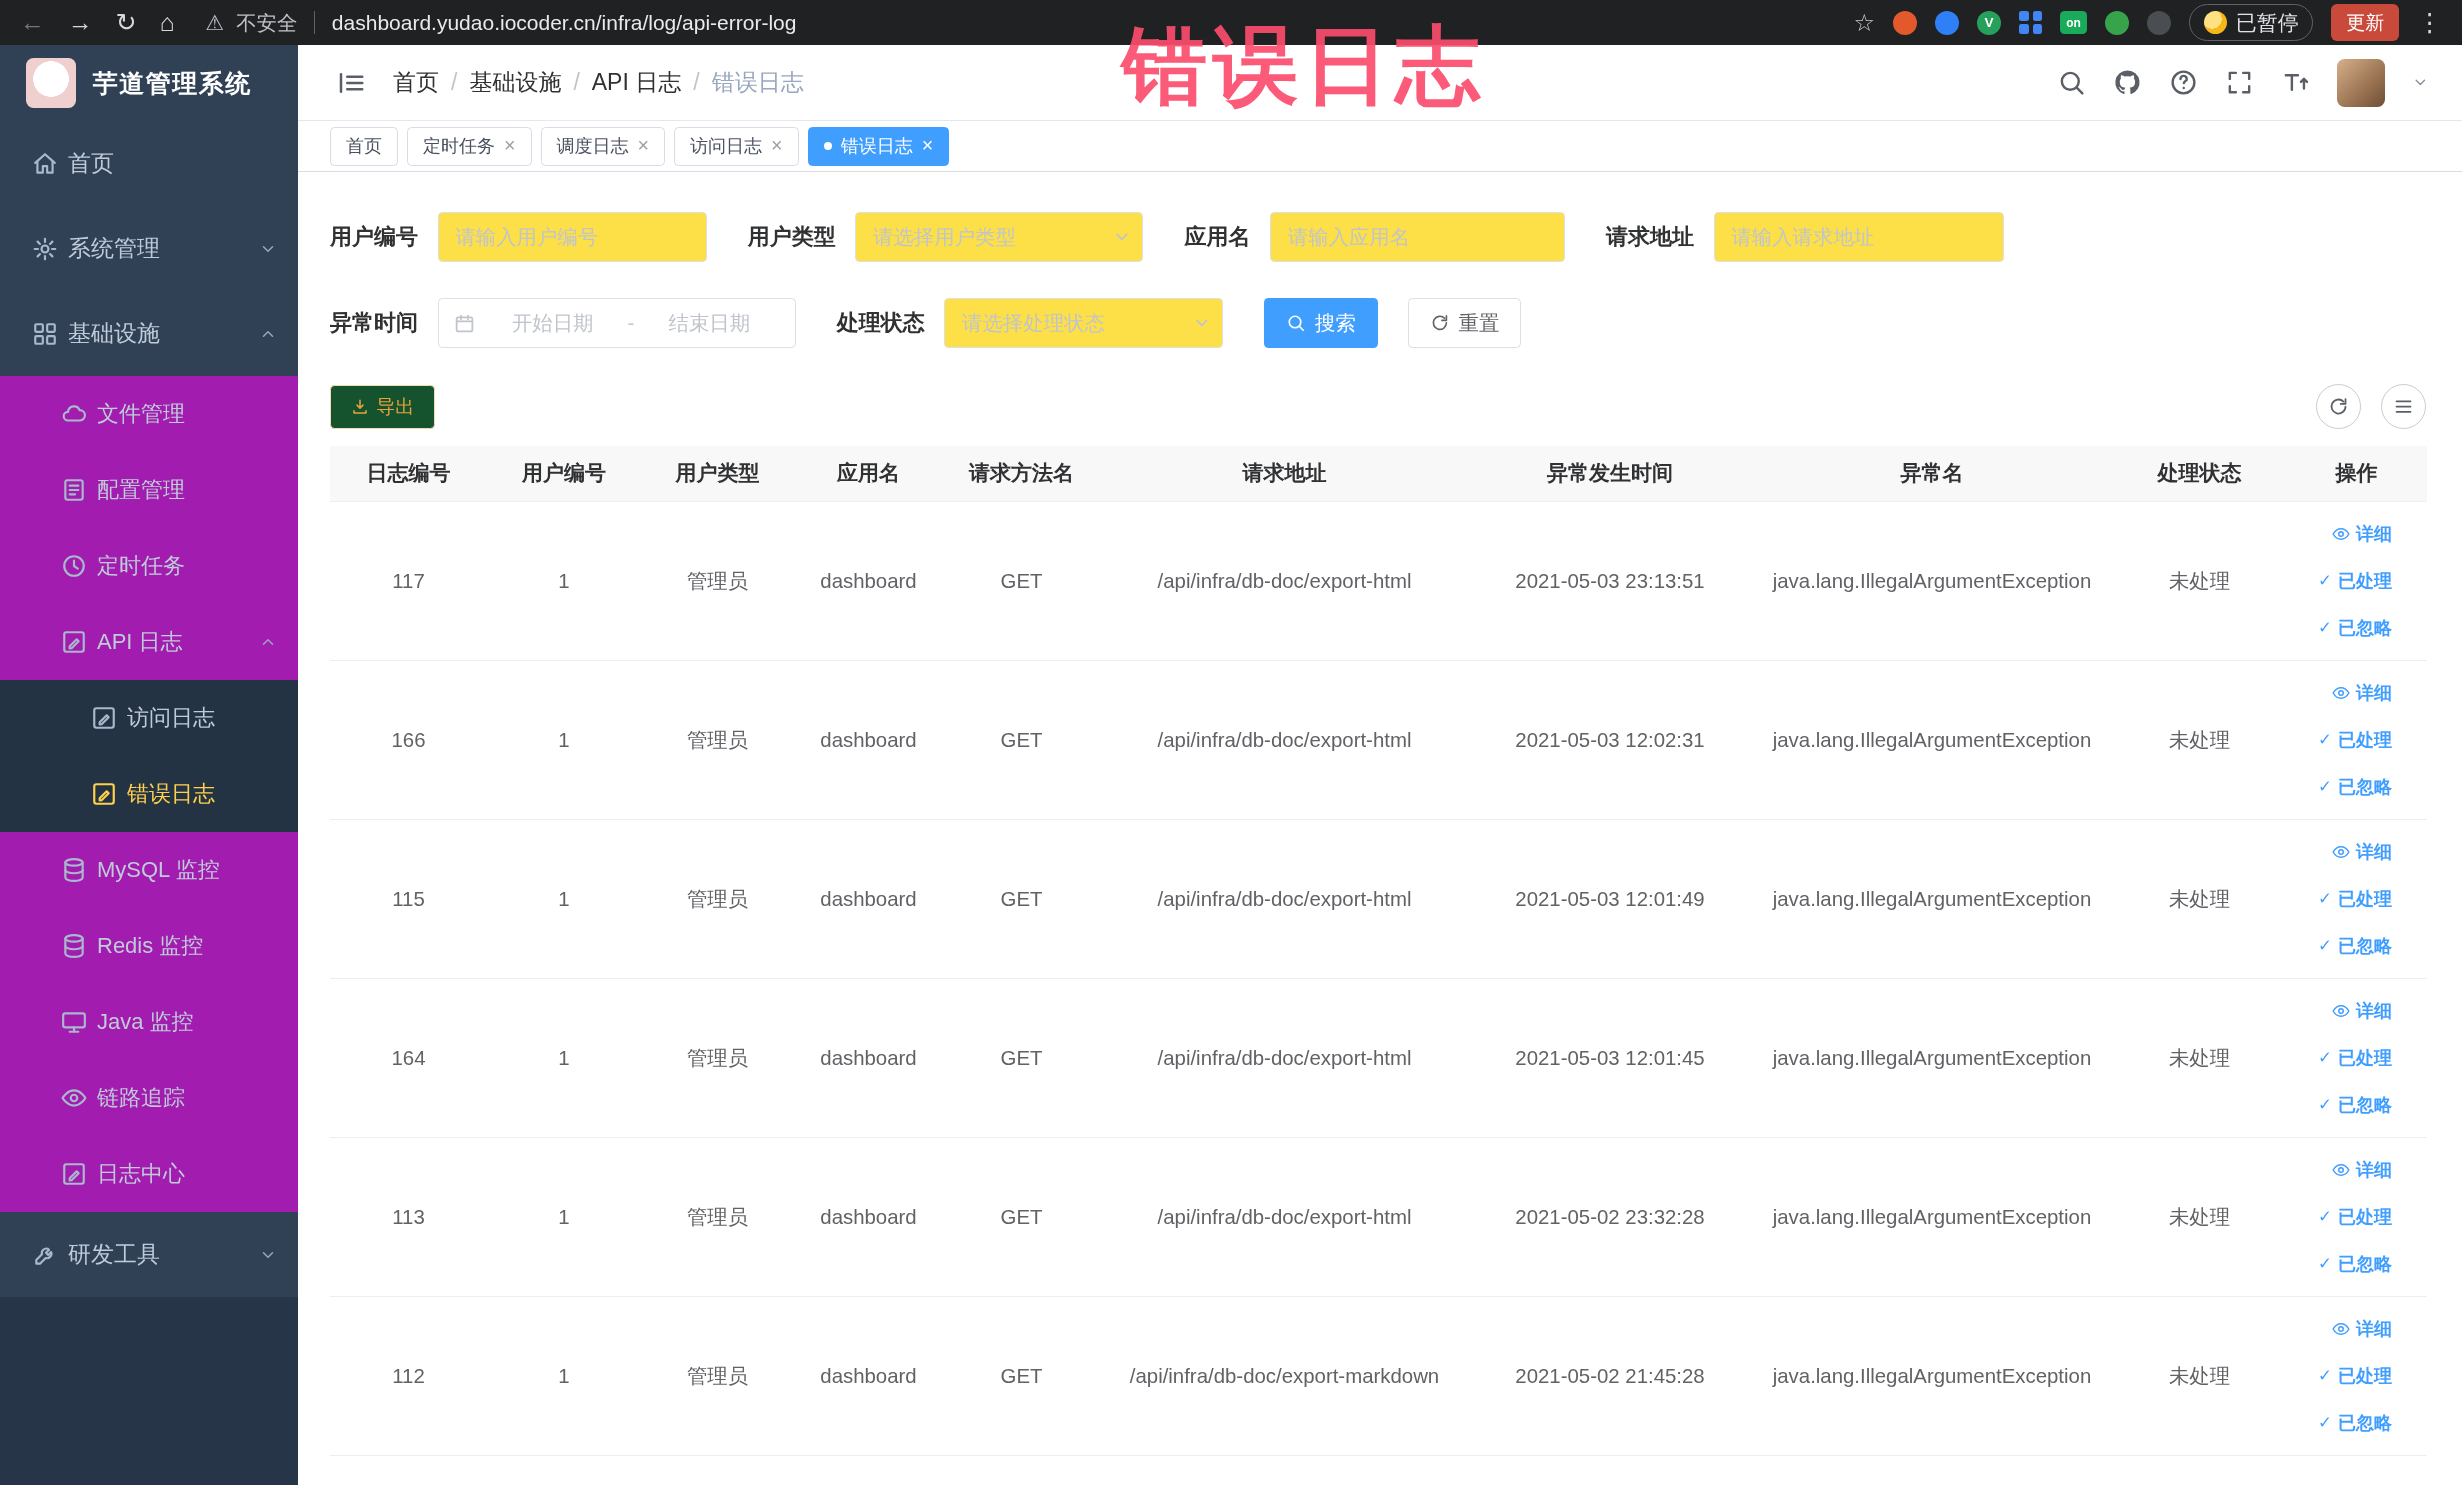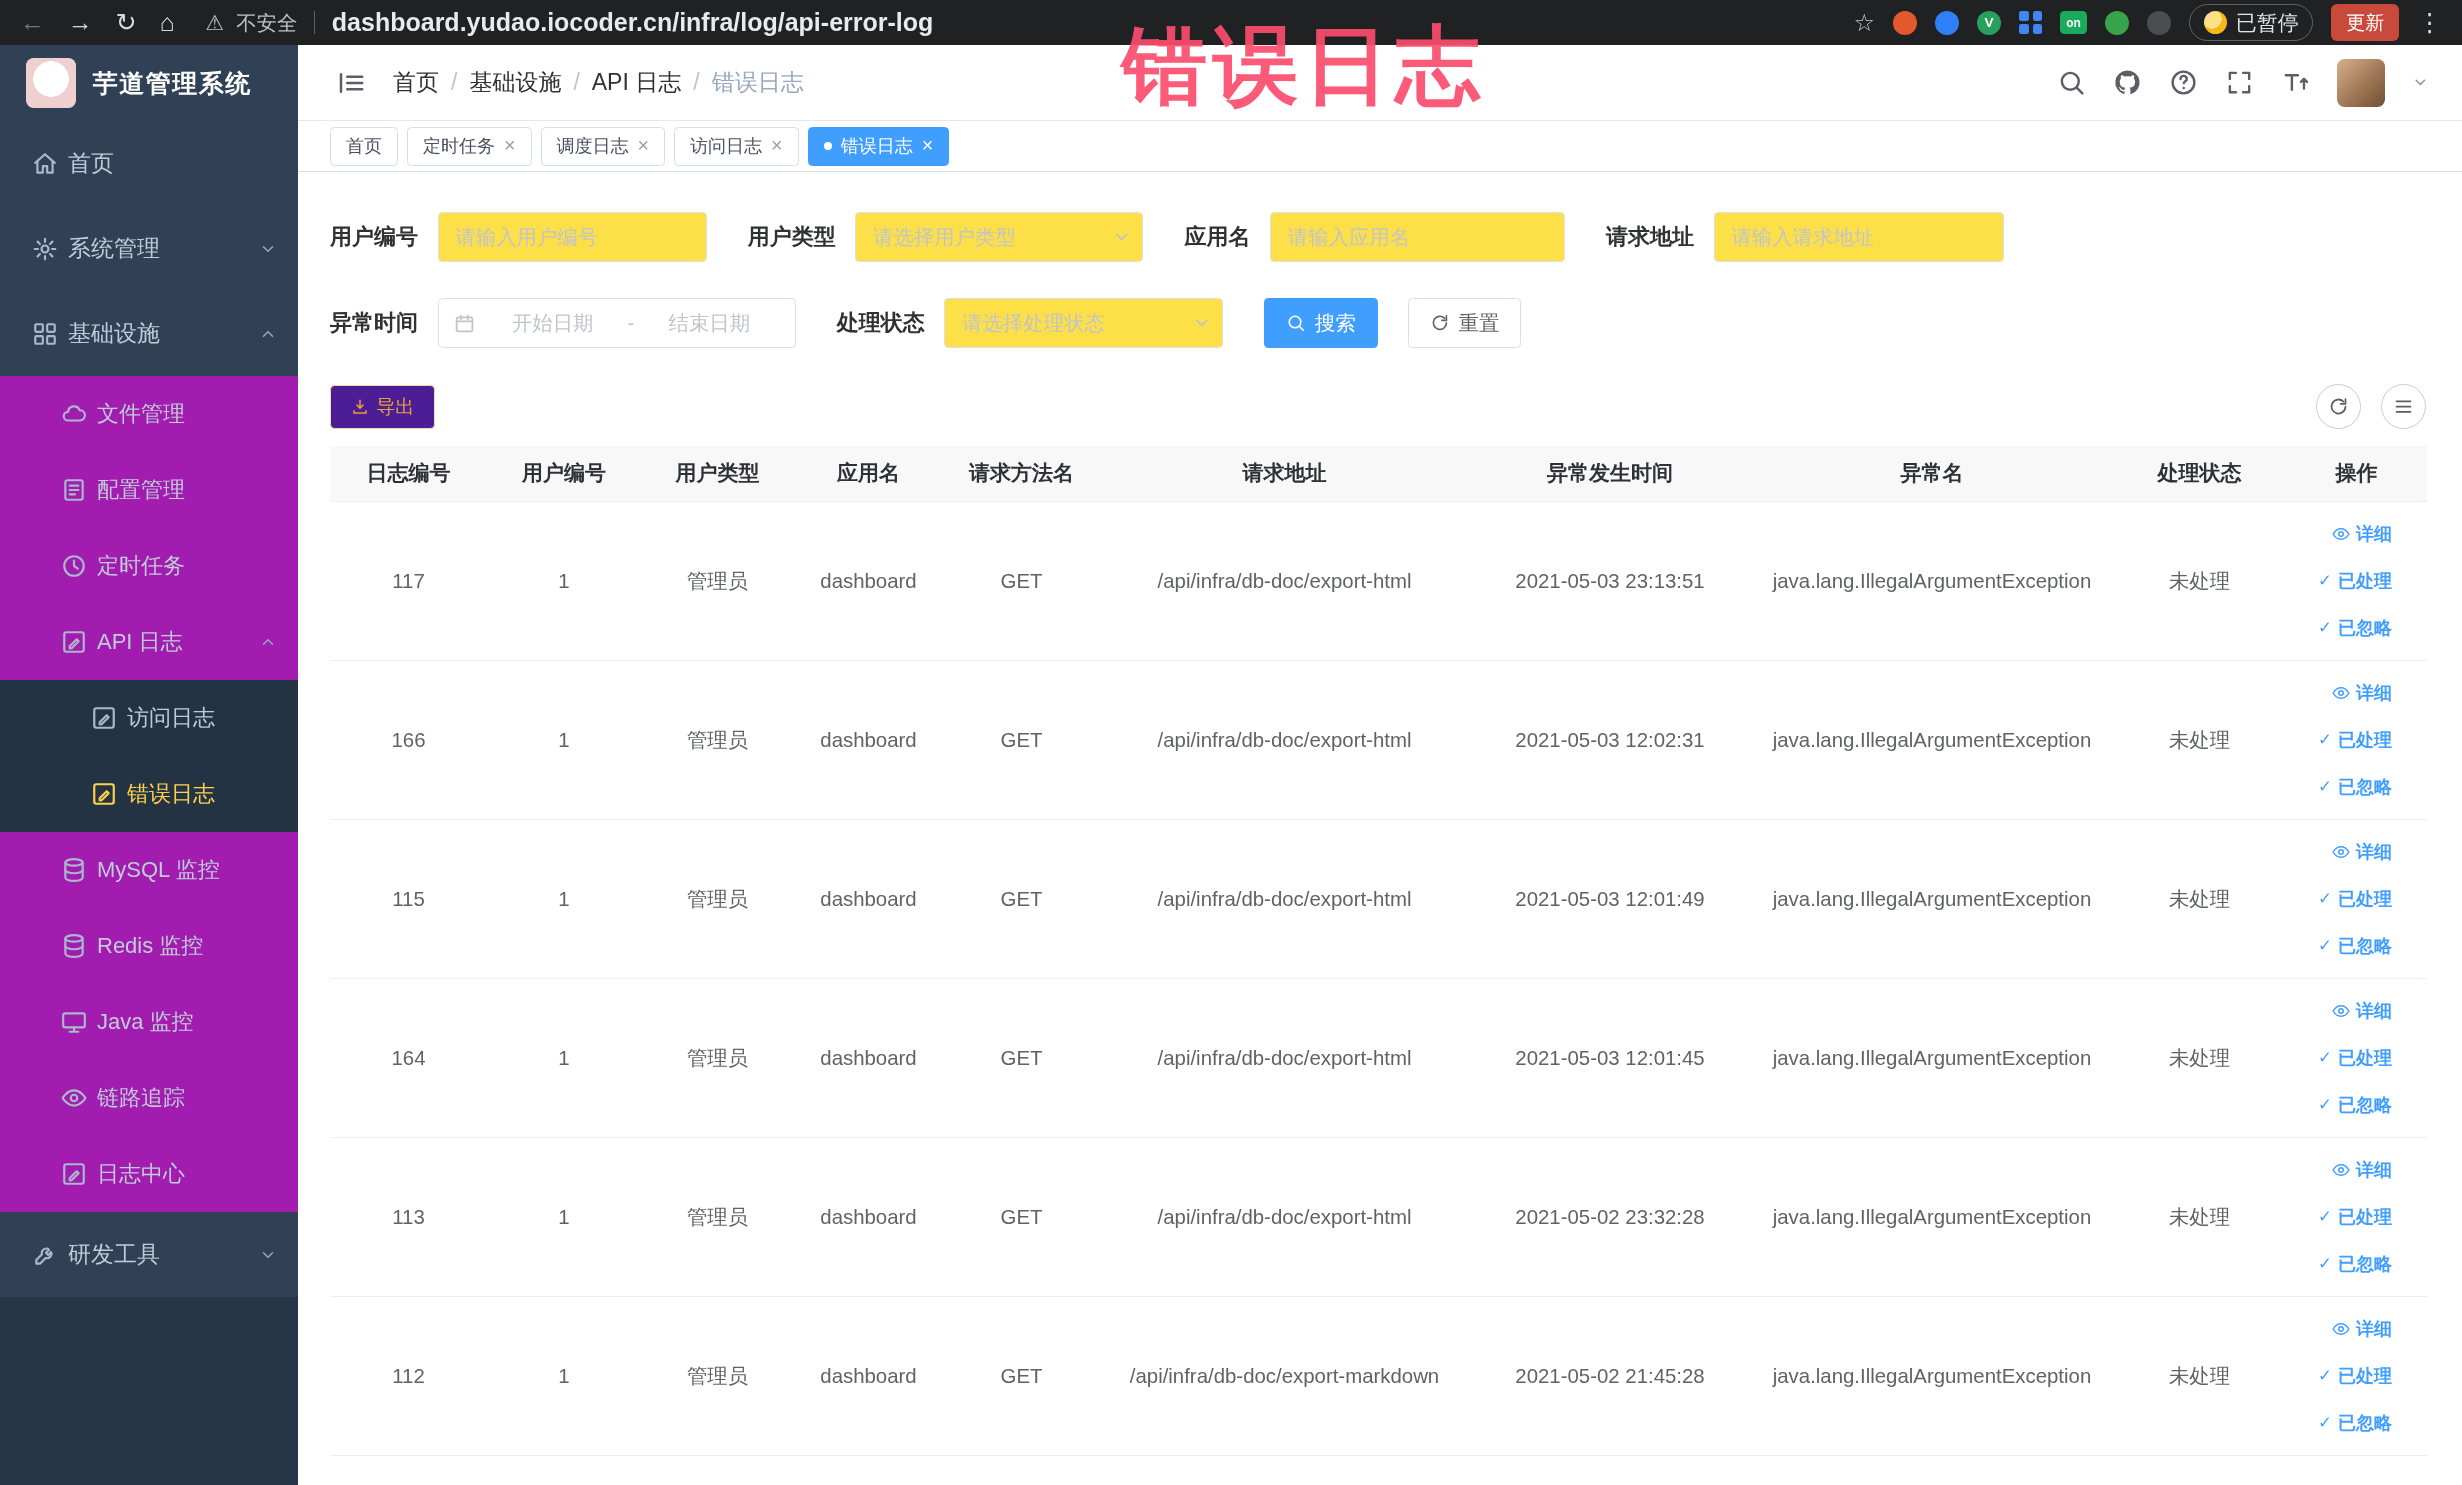--- a/index.html
+++ b/index.html
@@ -12,21 +12,21 @@
 
   
   .browser-bar { position:absolute; top:0; left:0; width:100%; height:45px; background:#1f2123;
     display:flex; align-items:center; padding:0 19.7px; gap:23px; color:#e8eaed; z-index:3; }
   .bicon { font-size:25px; color:#d5d8dc; cursor:pointer; line-height:1; }
   .bicon.muted { color:#73777b; }
   .url-area { display:flex; align-items:center; gap:12px; margin-left:7.6px; min-width:0; }
   .warn { color:#bdc1c6; font-size:21px; }
   .insecure { color:#bdc1c6; font-size:20.4px; }
   .url-divider { width:1.5px; height:23px; background:#5f6368; margin:0 4.5px; }
-  .url { color:#e8eaed; font-size:25px; font-weight:700; white-space:nowrap; }
+  .url { color:#e8eaed; font-size:21px; font-weight:400; white-space:nowrap; }
   .browser-right { margin-left:auto; display:flex; align-items:center; gap:18px; }
   .star { font-size:24px; color:#c8cbd0; cursor:pointer; }
   .ed { width:24px; height:24px; border-radius:50%; display:flex; align-items:center; justify-content:center;
         color:#fff; font-size:13.6px; font-weight:700; cursor:pointer; }
   .ed-orange { background:#e25a2b; }
   .ed-blue   { background:#2f7ff6; }
   .ed-green  { background:#27a05c; }
   .ed-leaf   { background:#37a34a; }
   .ed-dark   { background:#4a4d51; }
   .ext-grid { width:23px; height:23px; display:grid; grid-template-columns:1fr 1fr; grid-template-rows:1fr 1fr; gap:3.8px; cursor:pointer; }
@@ -106,21 +106,21 @@
   .daterange .cal { display:flex; color:#c0c4cc; margin-right:7.6px; }
   .daterange .cal svg { width:21px; height:21px; }
   .daterange .ph { flex:1; text-align:center; white-space:nowrap; }
   .daterange .dsep { color:#c0c4cc; padding:0 4.5px; }
   .btn { height:50px; border-radius:4.5px; display:inline-flex; align-items:center; gap:9px;
     font-size:20.4px; padding:0 21px; border:0.8px solid transparent; cursor:pointer; font-family:inherit; }
   .btn svg { width:19.7px; height:19.7px; }
   .btn-primary { background:#409eff; color:#fff; margin-left:0; }
   .btn-plain { background:#fff; border-color:#dcdfe6; color:#606266; margin-left:30px; }
   .toolbar-row { display:flex; align-items:center; height:45px; margin-bottom:16.7px; }
-  .btn-export { height:44px; padding:0 19.7px; background:#4c1d95; border:0.8px solid #f5dab1; color:#e6a23c;
+  .btn-export { height:44px; padding:0 19.7px; background:#14532d; border:0.8px solid #f5dab1; color:#e6a23c;
     border-radius:4.5px; font-size:19px; display:inline-flex; align-items:center; gap:7.6px; cursor:pointer; font-family:inherit; }
   .btn-export svg { width:18px; height:18px; }
   .tool-circles { margin-left:auto; display:flex; gap:19.7px; }
   .circle-btn { width:45px; height:45px; border-radius:50%; background:#fff; border:0.8px solid #c9ccd4;
     color:#5a5e66; display:flex; align-items:center; justify-content:center; cursor:pointer; }
   .circle-btn svg { width:21px; height:21px; }
 
   
   table.etable { width:2096px; table-layout:fixed; border-collapse:collapse; font-size:20.4px; color:#606266; }
   .etable thead th { height:56px; background:#f8f8f9; color:#303133; font-weight:700; font-size:21px;

